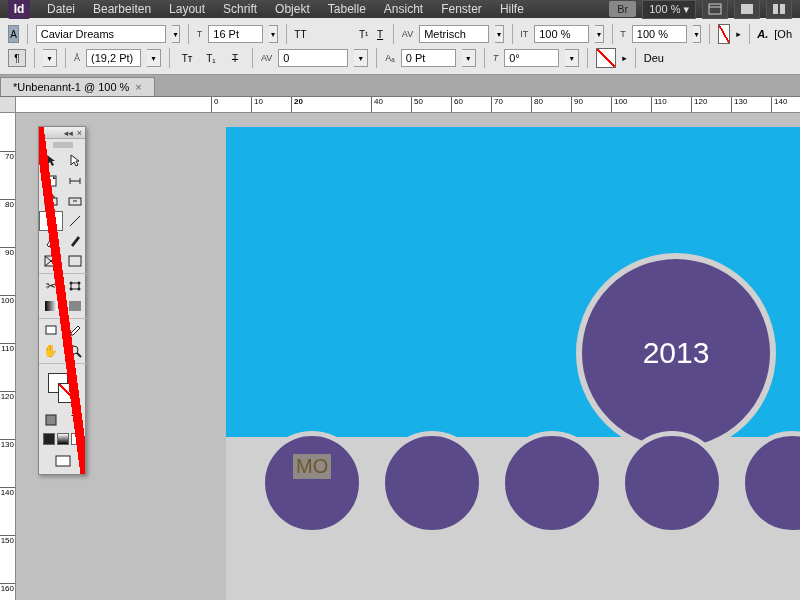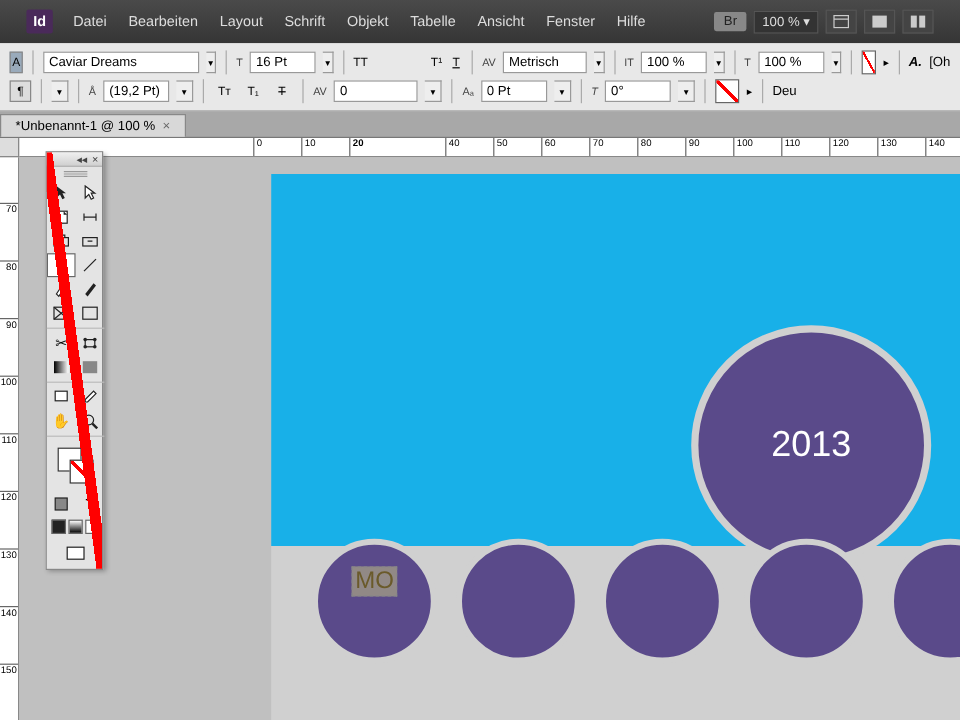--- a/index.html
+++ b/index.html
@@ -1,19 +1,19 @@
 <!DOCTYPE html>
 <html><head>
 <meta charset="utf-8">
 <style>
 * { margin: 0; padding: 0; box-sizing: border-box; font-family: Arial, sans-serif; }
 body { background: #c0c0c0; width: 800px; height: 600px; overflow: hidden; font-size: 11px; }
 
 
-.menubar { background: linear-gradient(#4a4a4a, #353535); height: 36px; display: flex; align-items: center; padding: 0 22px; color: #ddd; }
+.menubar { background: linear-gradient(#4a4a4a, #353535); height: 18px; display: flex; align-items: center; padding: 0 8px; color: #ddd; }
 .menubar .logo { width: 22px; height: 20px; background: #4a2a5a; color: #fff; display: flex; align-items: center; justify-content: center; font-weight: bold; font-size: 12px; margin-right: 8px; border-radius: 2px; }
 .menubar .menu-item { padding: 0 9px; cursor: pointer; font-size: 12px; }
 .menubar .spacer { flex: 1; }
 .menubar .right-group { display: flex; align-items: center; gap: 6px; }
 .menubar .br-btn { background: #888; color: #222; padding: 2px 8px; border-radius: 2px; font-size: 11px; }
 .menubar .zoom { background: #333; border: 1px solid #555; color: #ddd; padding: 2px 6px; font-size: 11px; }
 .menubar .icon-btn { width: 26px; height: 20px; background: #444; border: 1px solid #555; display: flex; align-items: center; justify-content: center; color: #ddd; }
 
 
 .controlbar { background: #e8e8e8; border-bottom: 1px solid #999; padding: 4px 8px; }

